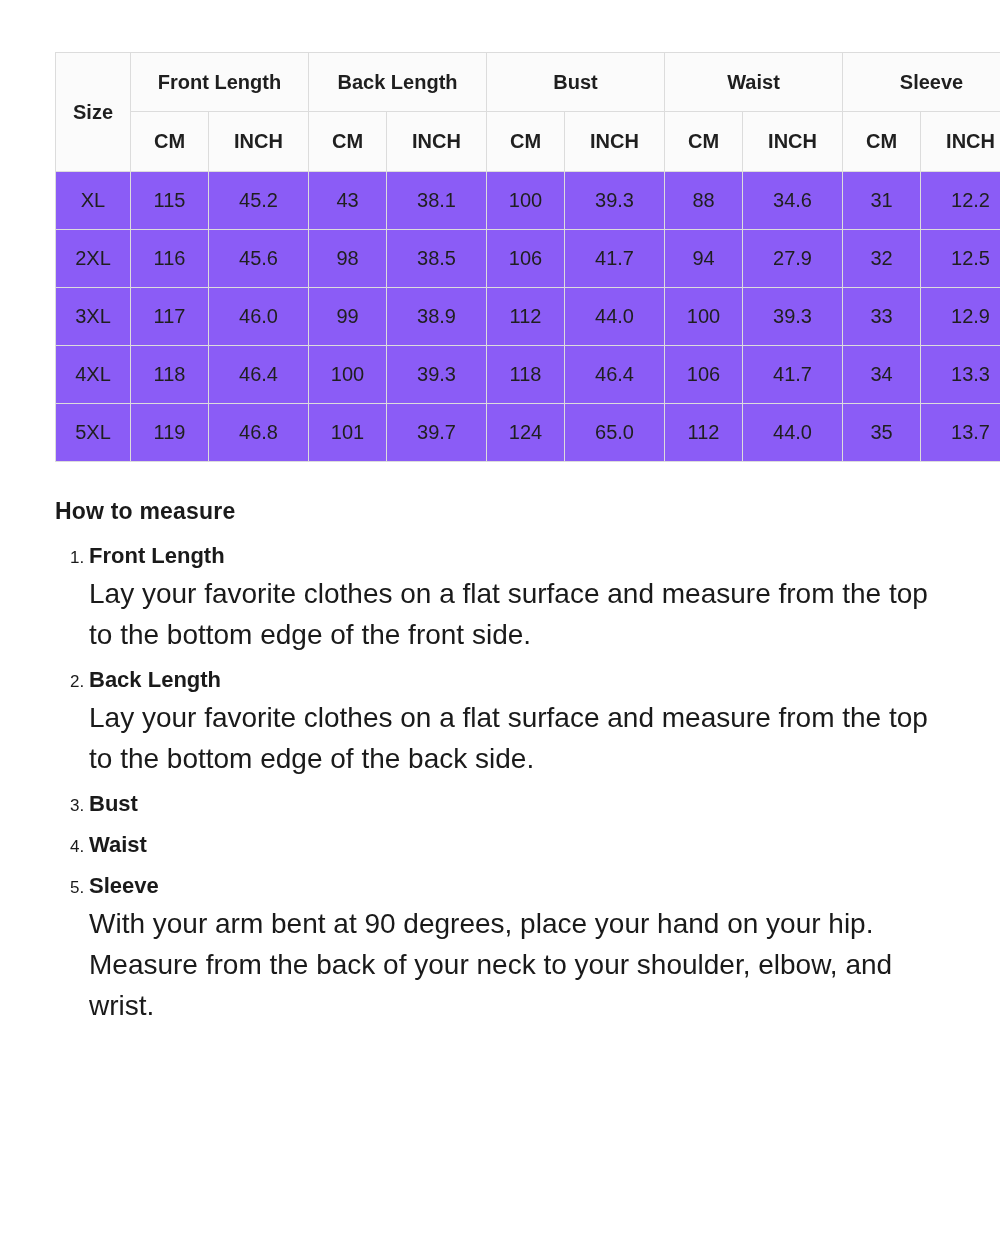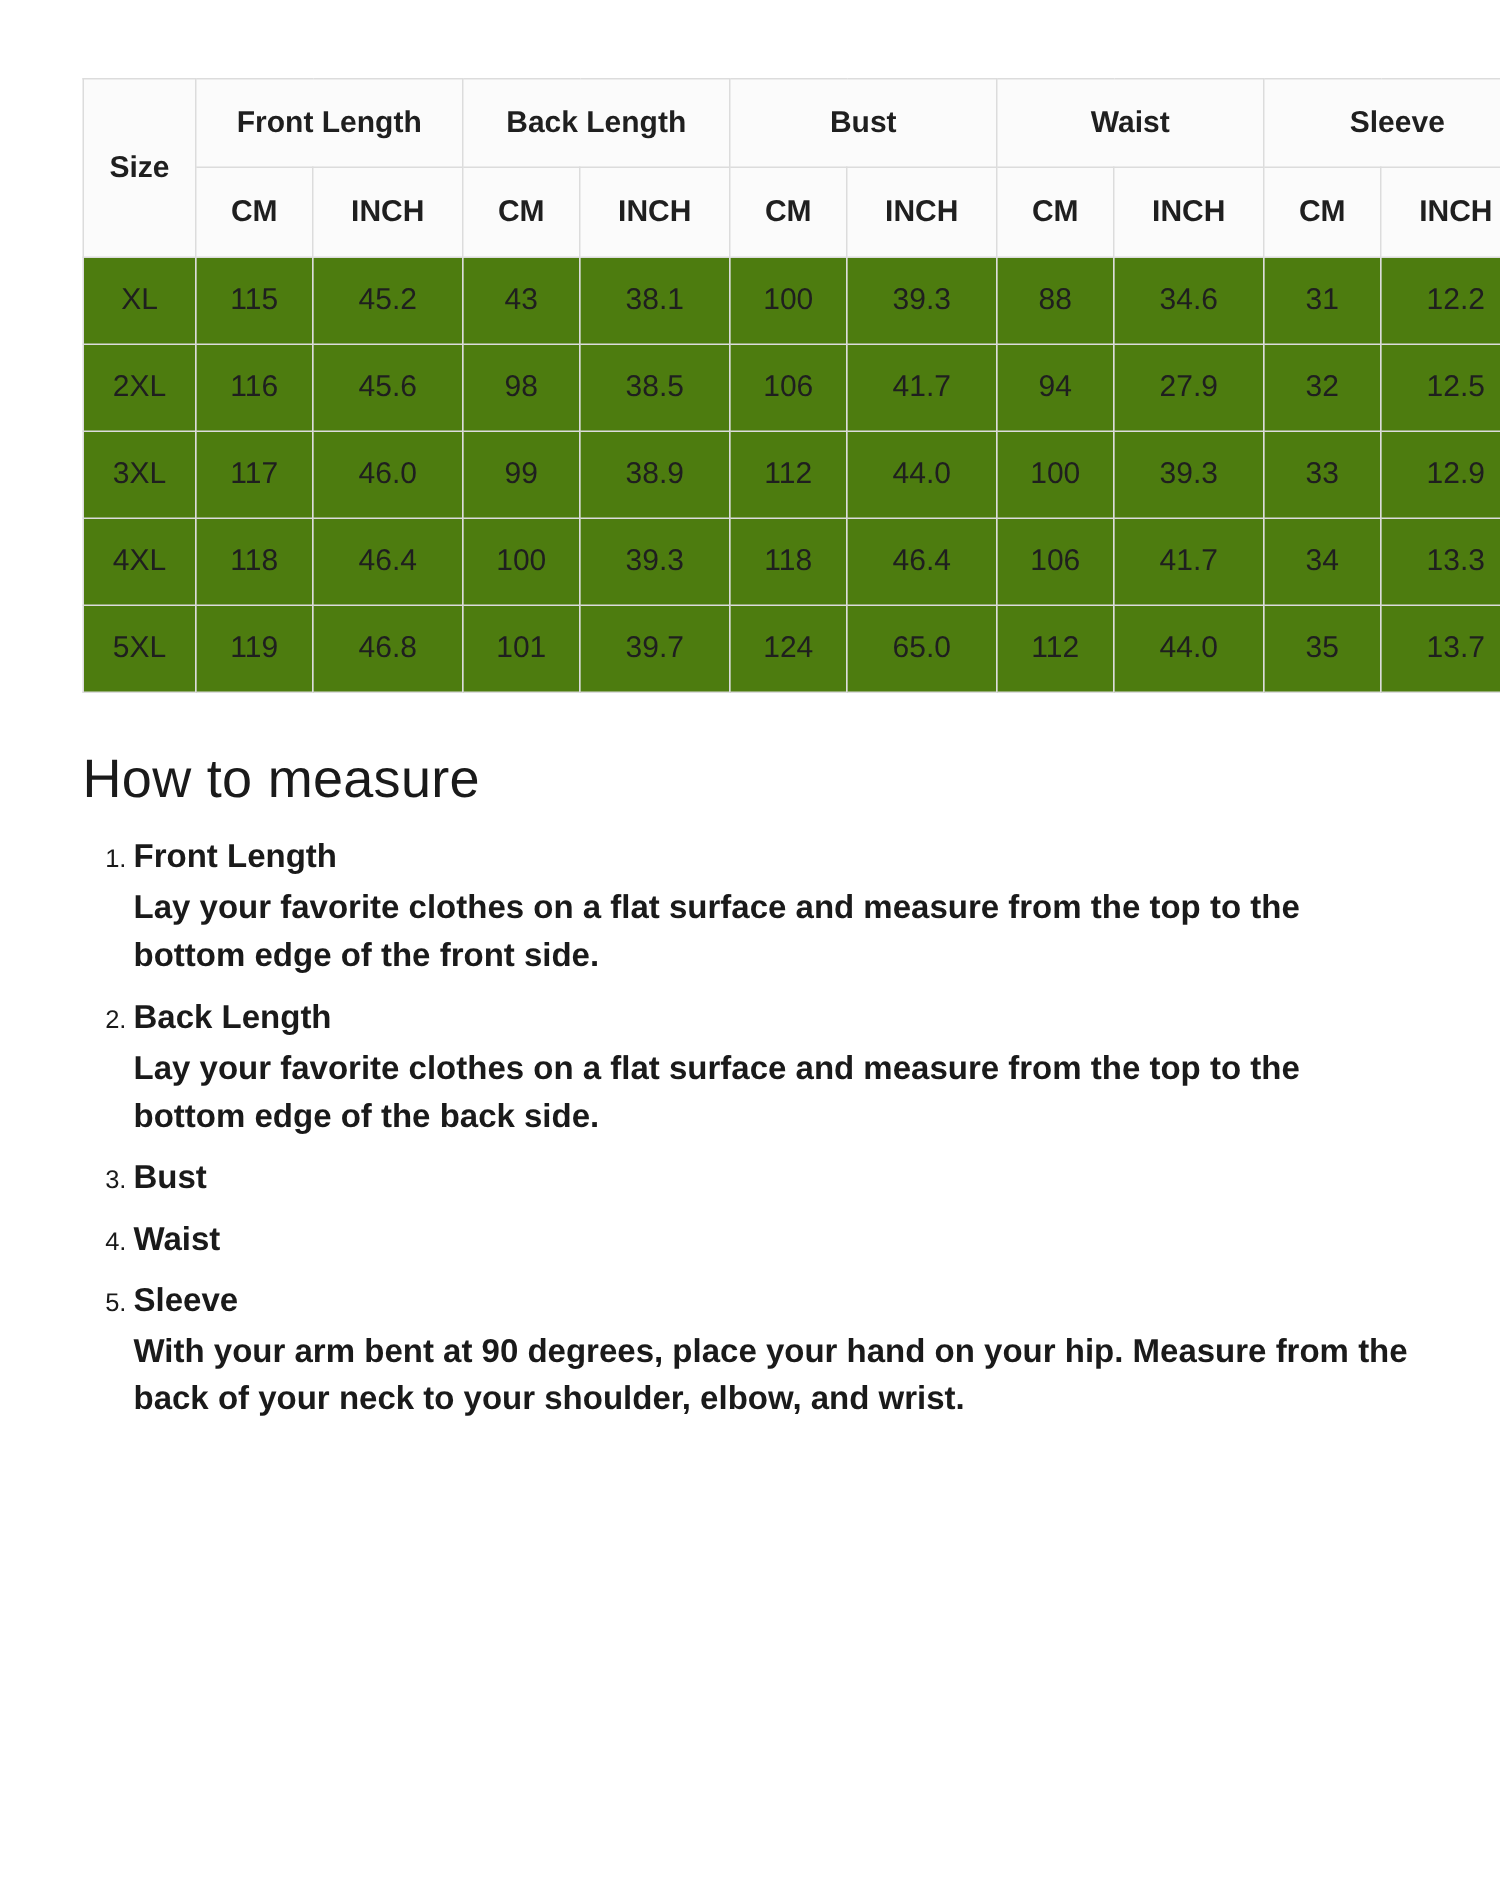--- a/index.html
+++ b/index.html
@@ -53,30 +53,30 @@
   }
   th.unit-head {
     height: 60px;
     box-sizing: border-box;
     font-size: 19px;
   }
   table.size-table tbody td {
     height: 58px;
     box-sizing: border-box;
     font-weight: normal;
-    background: #4d7c0f;
+    background: #8b5cf6;
   }
   col.c-size   { width: 75px; }
   col.c-cm     { width: 78px; }
   col.c-inch   { width: 100px; }
 
   
   h2.how-title {
-    font-size: 36px;
-    font-weight: normal;
+    font-size: 23px;
+    font-weight: bold;
     margin: 36px 0 14px 0;
     letter-spacing: 0.2px;
   }
   p.intro {
     font-size: 22px;
     line-height: 1.42;
     margin: 0 0 18px 0;
     max-width: 900px;
   }
   ol.steps {
@@ -92,22 +92,22 @@
     color: #1a1a1a;
   }
   .step-title {
     font-weight: bold;
     font-size: 22px;
     line-height: 1.5;
     display: block;
     margin-bottom: 2px;
   }
   .step-body {
-    font-weight: bold;
-    font-size: 22px;
+    font-weight: normal;
+    font-size: 28px;
     line-height: 1.45;
     display: block;
     margin-bottom: 6px;
     max-width: 880px;
   }
 </style>
 </head>
 <body>
 
 <div class="page">

